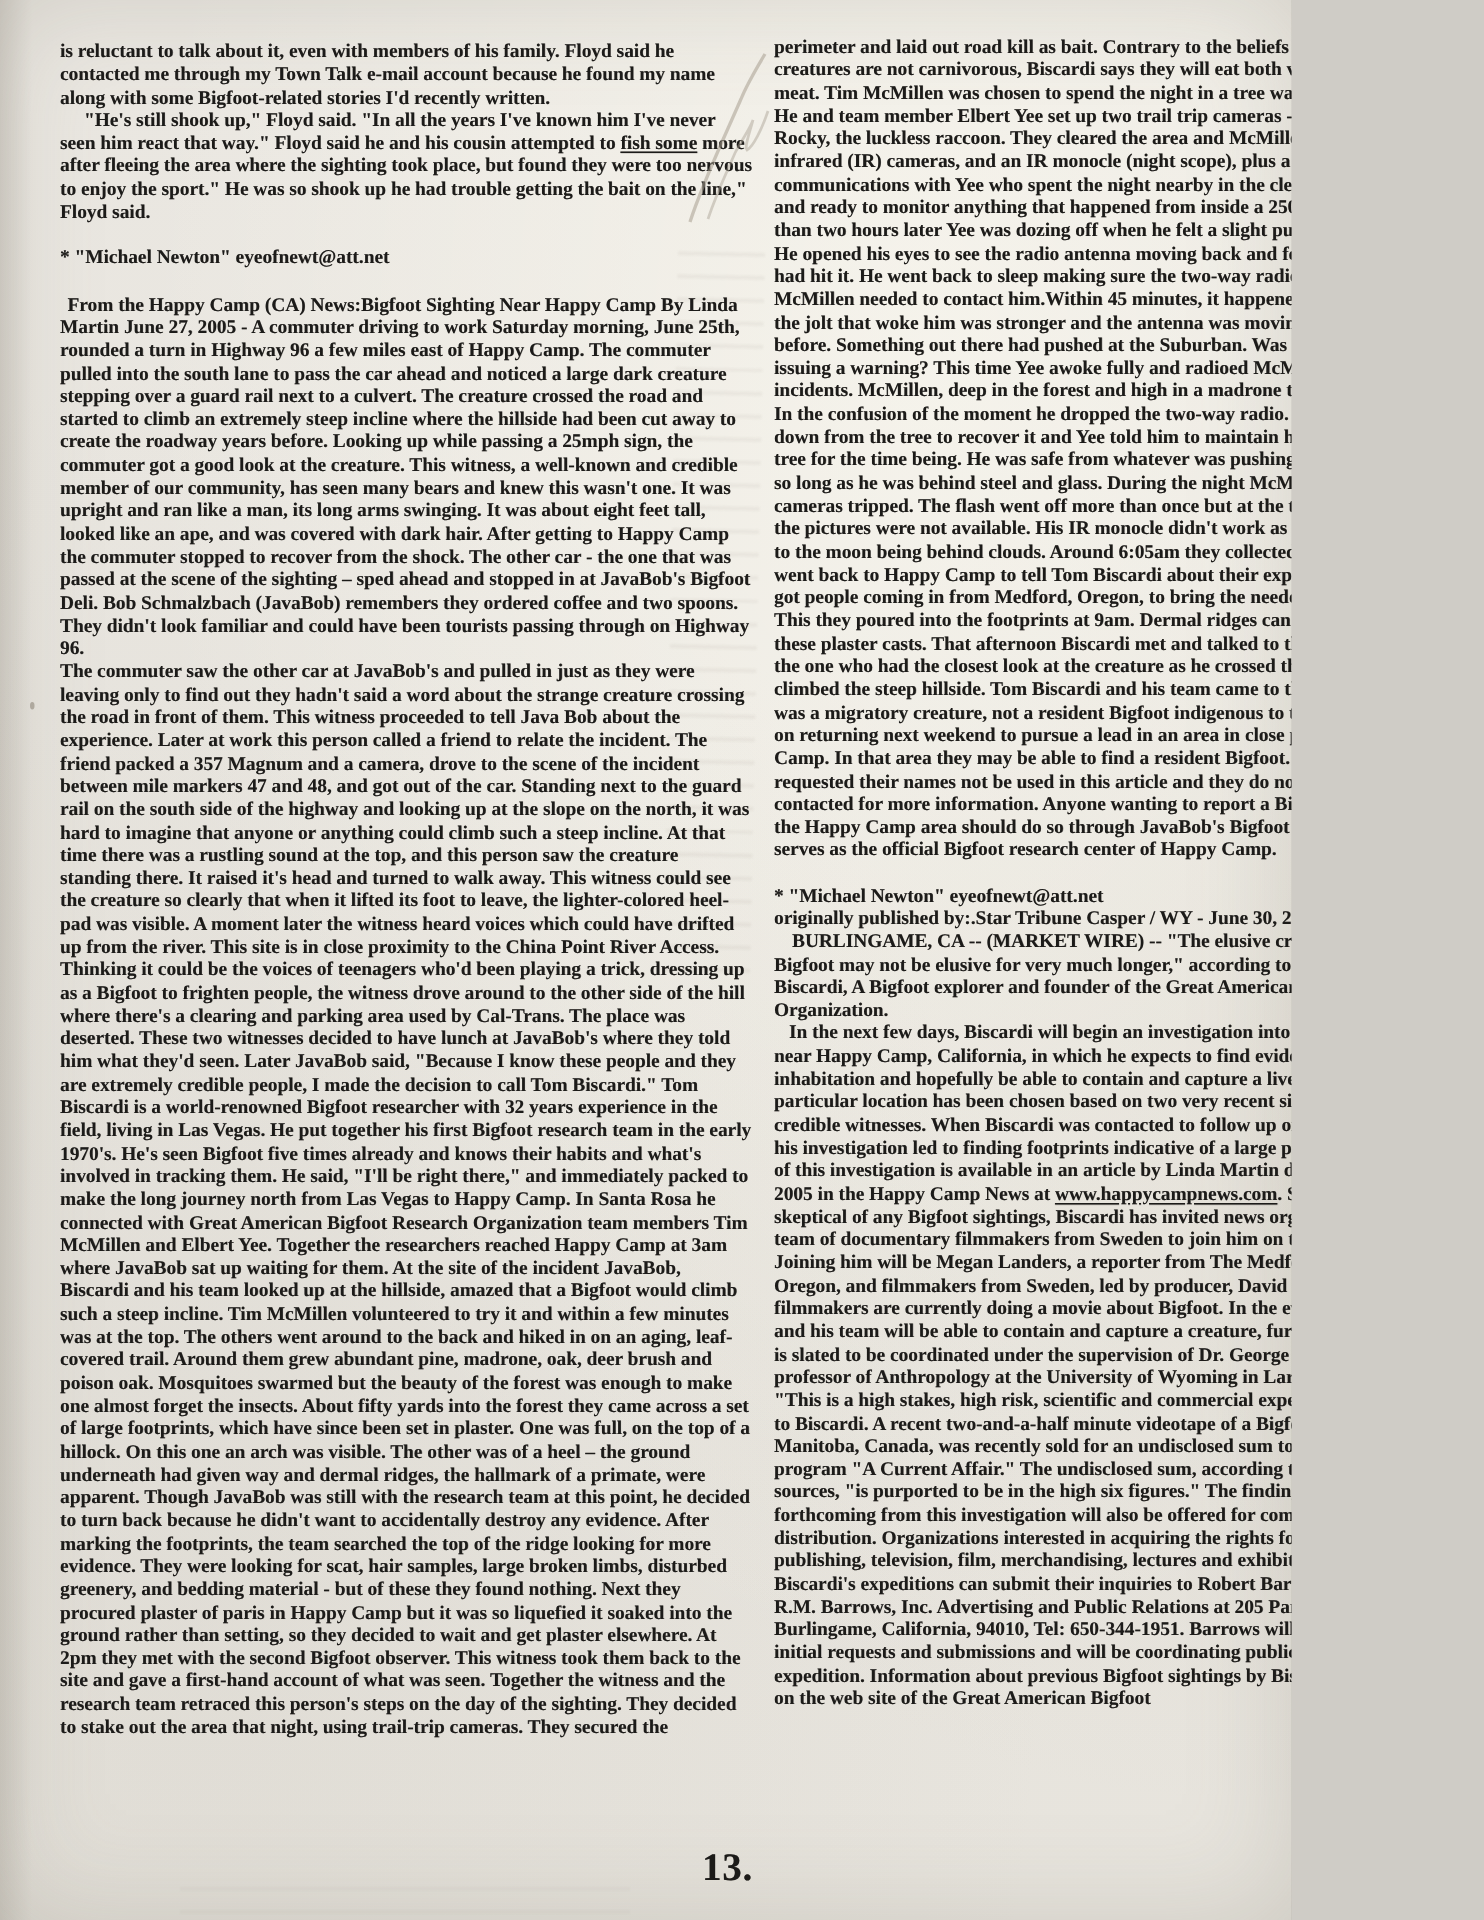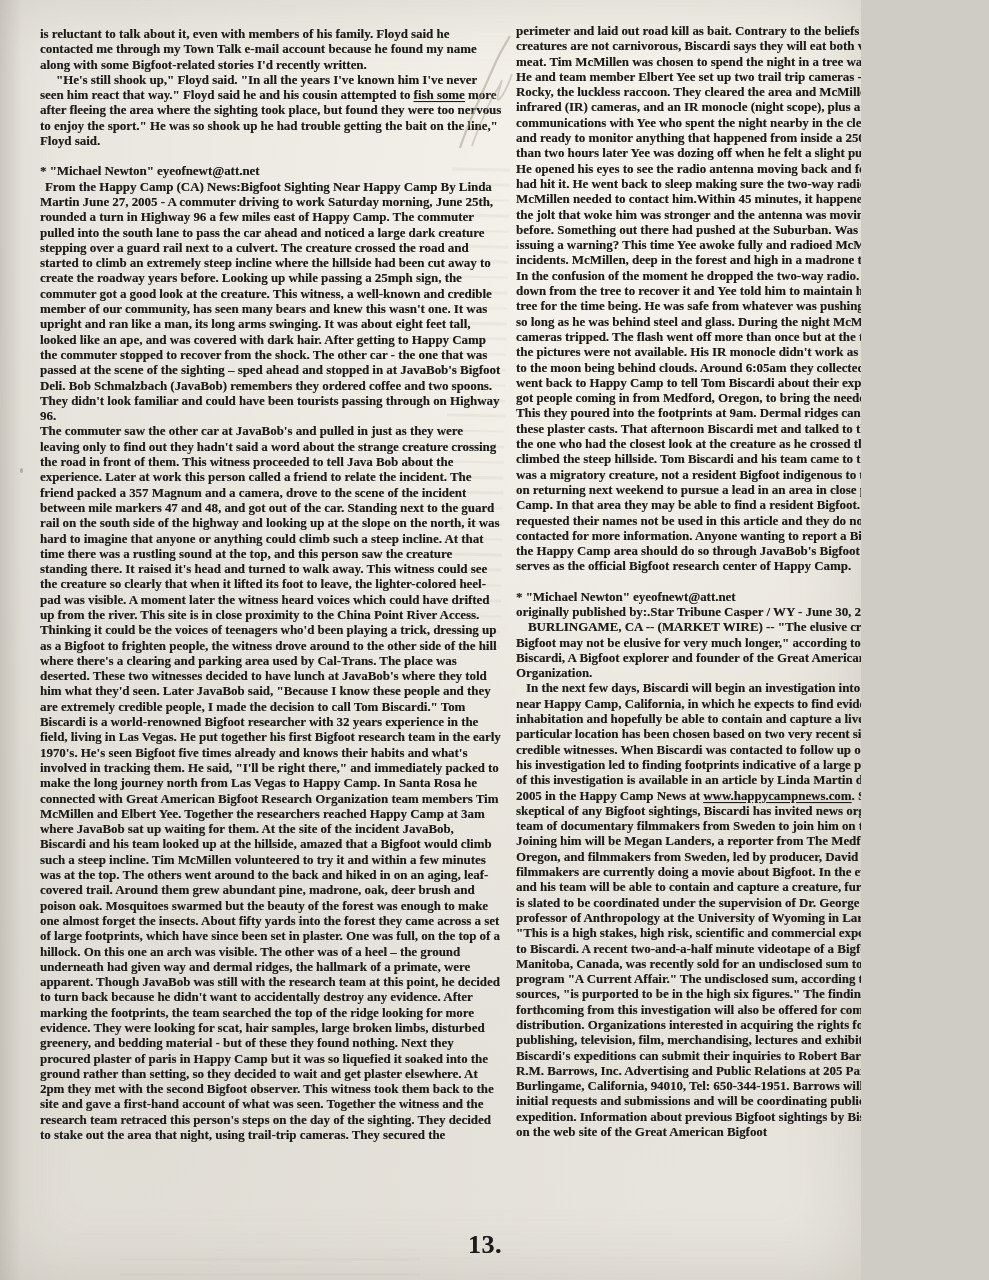--- a/index.html
+++ b/index.html
@@ -21,21 +21,21 @@
     color:#1c1b19;
     font-weight:bold;
     font-size:12.9px;
     line-height:15.3px;
     text-shadow:0.2px 0.2px 0.3px rgba(35,32,28,0.45);
   }
   .col-left{left:40px;top:27px;width:462px;}
   .col-right{left:516px;top:24px;width:455px;}
   .para{margin:0;}
   .gap-above{margin-top:15px;}
-  .ti-5{text-indent:5px;}
+  .ti-5{text-indent:5px;margin-top:16px;}
   .ti-10{text-indent:10px;font-family:Liberation Serif, serif;}
   .ti-12{text-indent:12px;}
   .ti-16{text-indent:16px;}
   .heading1{margin-left:61px;}
   .u{text-decoration:underline;text-underline-offset:2px;}
   .page-number{
     position:absolute;left:468px;top:1230px;
     font-weight:bold;font-size:26px;color:#1c1b19;
     letter-spacing:0.5px;
     text-shadow:0.2px 0.2px 0.3px rgba(35,32,28,0.45);

